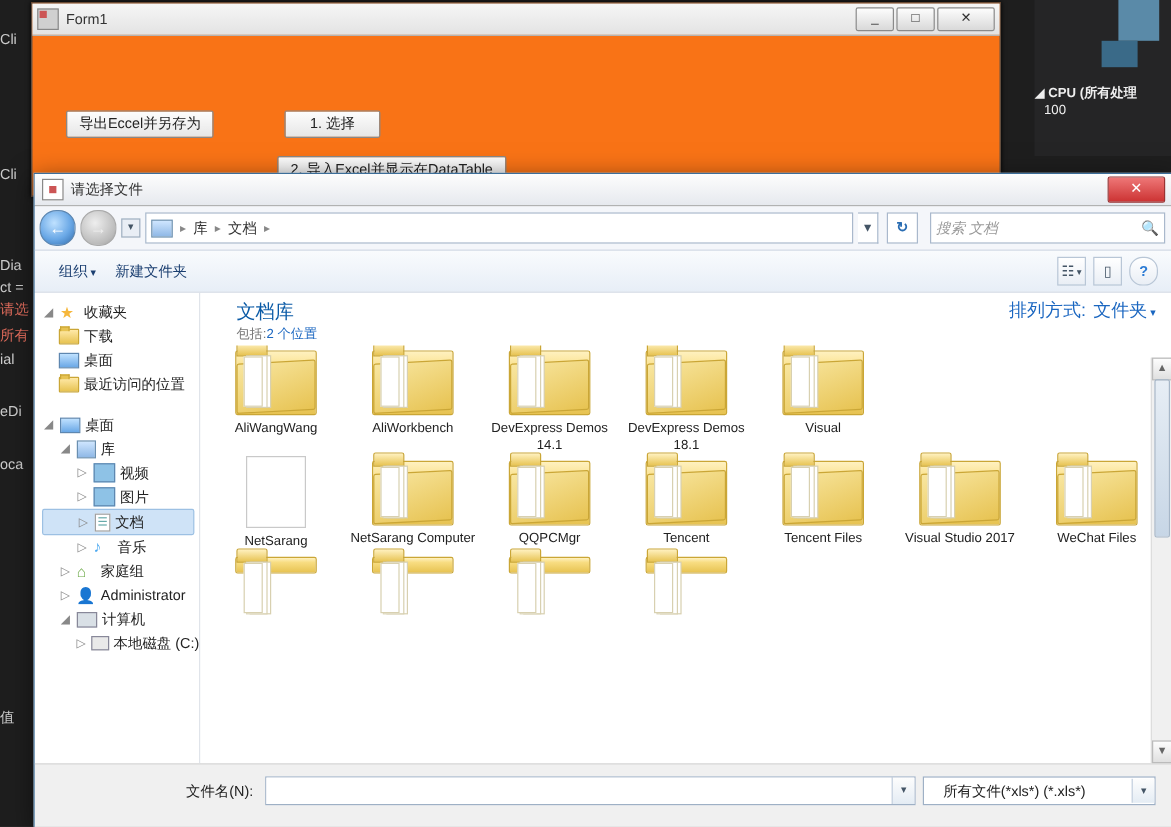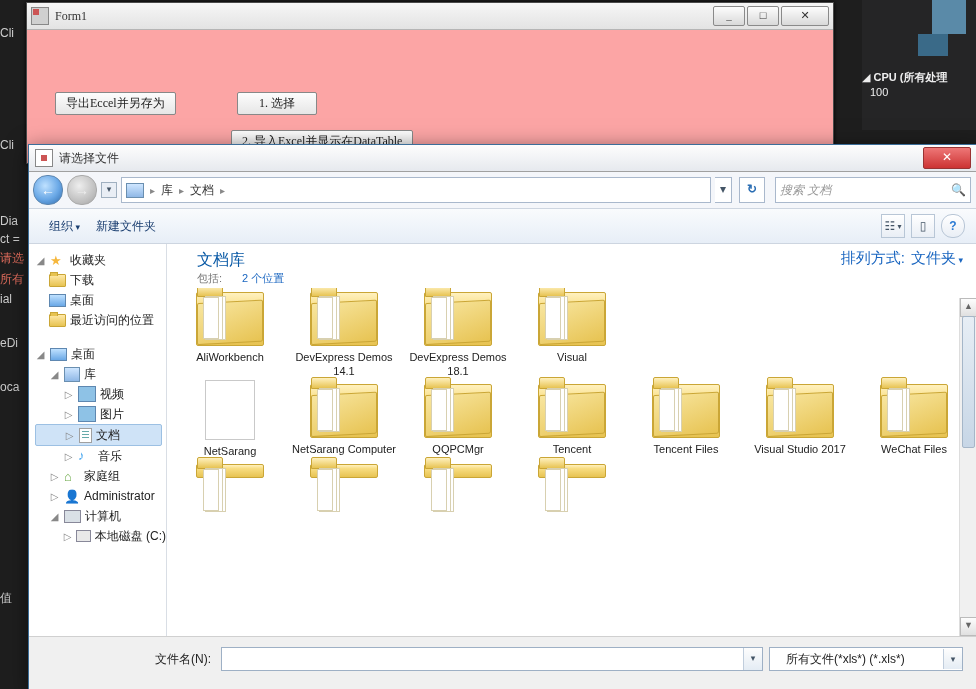--- a/index.html
+++ b/index.html
@@ -6,21 +6,21 @@
   
   .bg-code { position: absolute; left: 0; top: 0; width: 30px; height: 689px; color: #ccc; }
   .bg-code div { margin: 4px 0 30px 0; font-size: 12px;}
   .perf { position:absolute; right:0; top:0; width:114px; height:130px; background:#252526;}
   .perf .bar { position:absolute; right:10px; top:0; width:34px; height:34px; background:#5a8aa8;}
   .perf .box { position:absolute; right:28px; top:34px; width:30px; height:22px; background:#3a6a88;}
   .perf .lbl { position:absolute; left:0; top:70px; font-size:11px; color:#eee; white-space:nowrap;}
   .perf .num { position:absolute; left:8px; top:86px; font-size:11px; color:#eee;}
   .bg-bottom { position:absolute; left:0; top:590px; width:30px; color:#ccc; font-size:12px;}
   
-  .form1 { position:absolute; left:26px; top:2px; width:806px; height:160px; background:#fca5a5; border:1px solid #4a4a4a; box-shadow:0 0 4px #000;font-family:Liberation Serif, serif;}
+  .form1 { position:absolute; left:26px; top:2px; width:806px; height:160px; background:#f97316; border:1px solid #4a4a4a; box-shadow:0 0 4px #000;}
   .form1 .titlebar { height:26px; background:linear-gradient(#f6f6f6,#e3e3e3); border-bottom:1px solid #b5b5b5; display:flex; align-items:center; padding:0 4px; color:#333;}
   .form1 .titlebar .icon { width:16px; height:16px; background:#d0d0d0; border:1px solid #888; margin-right:6px; display:flex;}
   .form1 .titlebar .icon::before{content:""; width:6px; height:6px; background:#c55; margin:1px;}
   .form1 .titlebar .title { flex:1;}
   .wbtn { width:30px; height:18px; border:1px solid #8a8a8a; background:linear-gradient(#fdfdfd,#d9d9d9); margin-left:2px; text-align:center; line-height:16px; font-size:11px; border-radius:2px;}
   .wbtn.x { width:46px;}
   .form1 .body { position:relative; height:133px;}
   .vbtn { position:absolute; padding:2px 10px; background:linear-gradient(#fdfdfd,#e6e6e6); border:1px solid #888; border-radius:2px; font-size:12px; color:#222;}
   
   .dlg { position:absolute; left:28px; top:144px; width:948px; height:545px; background:#fff; border:1px solid #3c6e99; box-shadow:0 4px 20px rgba(0,0,0,.5);}
@@ -68,21 +68,21 @@
   .ico.doc::after{content:"";position:absolute;left:2px;top:5px;width:7px;height:1px;background:#6aa;box-shadow:0 3px 0 #6aa;}
   .ico.mus{color:#4aa8f0;font-size:13px;line-height:13px;}
   .ico.hg{color:#6aa845;font-size:13px;}
   .ico.user{color:#888;font-size:13px;}
   .ico.pc{background:#d9e0e6;border:1px solid #889;width:15px;height:11px;}
   .ico.drv{background:#e9e9e9;border:1px solid #889;width:15px;height:10px;}
 
   .content{flex:1;display:flex;flex-direction:column;position:relative;background:#fff;color:#222;}
   .libhdr{padding:6px 20px 2px 30px;}
   .libhdr .h1{color:#0a5aa6;font-size:16px;}
-  .libhdr .sub{color:#777;font-size:11px;display:flex;gap:20px;align-items:center;}
+  .libhdr .sub{color:#777;font-size:11px;display:flex;gap:0;align-items:center;}
   .libhdr .sub .link{color:#1a66c0;}
   .sortrow{position:absolute;right:14px;top:5px;color:#1a66c0;font-size:15px;display:flex;gap:6px;align-items:center;}
   .sortrow .dd::after{content:" ▾";font-size:9px;}
   .files{flex:1;overflow:hidden;padding:4px 10px 0 10px;}
   .frow{display:flex;gap:8px;}
   .fitem{width:106px;text-align:center;margin-bottom:6px;}
   .fico{width:66px;height:52px;margin:0 auto 4px;position:relative;}
   .fico.fold{background:linear-gradient(#fff1bf 0%,#f8dd82 30%,#e7c352 100%);border:1px solid #caa636;border-radius:2px;position:relative;}
   .fico.fold::before{content:"";position:absolute;left:0;top:-8px;width:24px;height:10px;background:linear-gradient(#fff1bf,#e7c352);border:1px solid #caa636;border-radius:2px 2px 0 0;}
   .fico.fold::after{content:"";position:absolute;left:6px;top:4px;width:14px;height:40px;background:#fff;border:1px solid #d8d0b0;box-shadow:3px 0 0 #fff,3px 0 0 1px #d8d0b0,6px 0 0 #fff,6px 0 0 1px #d8d0b0;}
@@ -266,20 +266,26 @@
       <div class="sortrow">
         <span>排列方式:</span>
         <span class="dd">文件夹</span>
       </div>
       <div class="files" id="files">
           <div class="frow">
             <div class="fitem">
               <div class="fico fold">
                 <div class="front"></div>
               </div>
+              <div class="fname">AliWangWang</div>
+            </div>
+            <div class="fitem">
+              <div class="fico fold">
+                <div class="front"></div>
+              </div>
               <div class="fname">AliWorkbench</div>
             </div>
             <div class="fitem">
               <div class="fico fold">
                 <div class="front"></div>
               </div>
               <div class="fname">DevExpress Demos 14.1</div>
             </div>
             <div class="fitem">
               <div class="fico fold">

